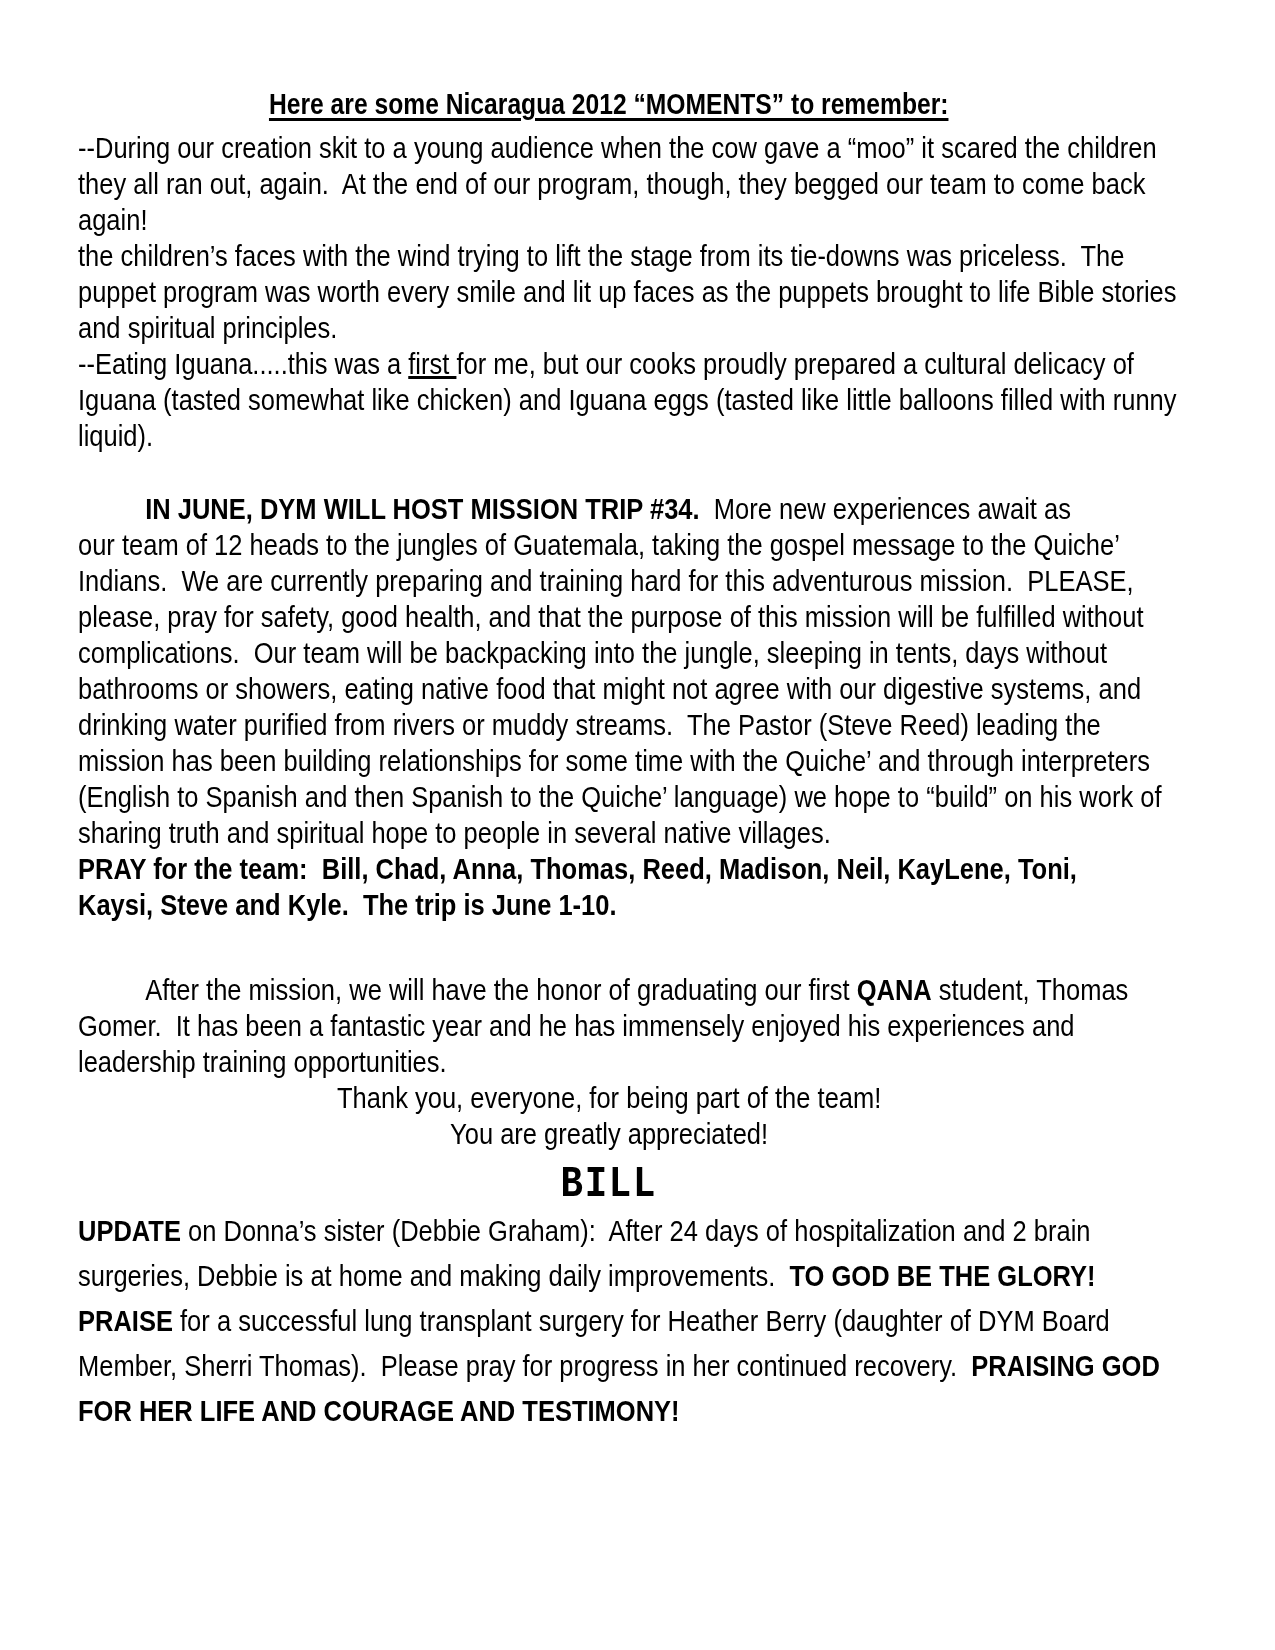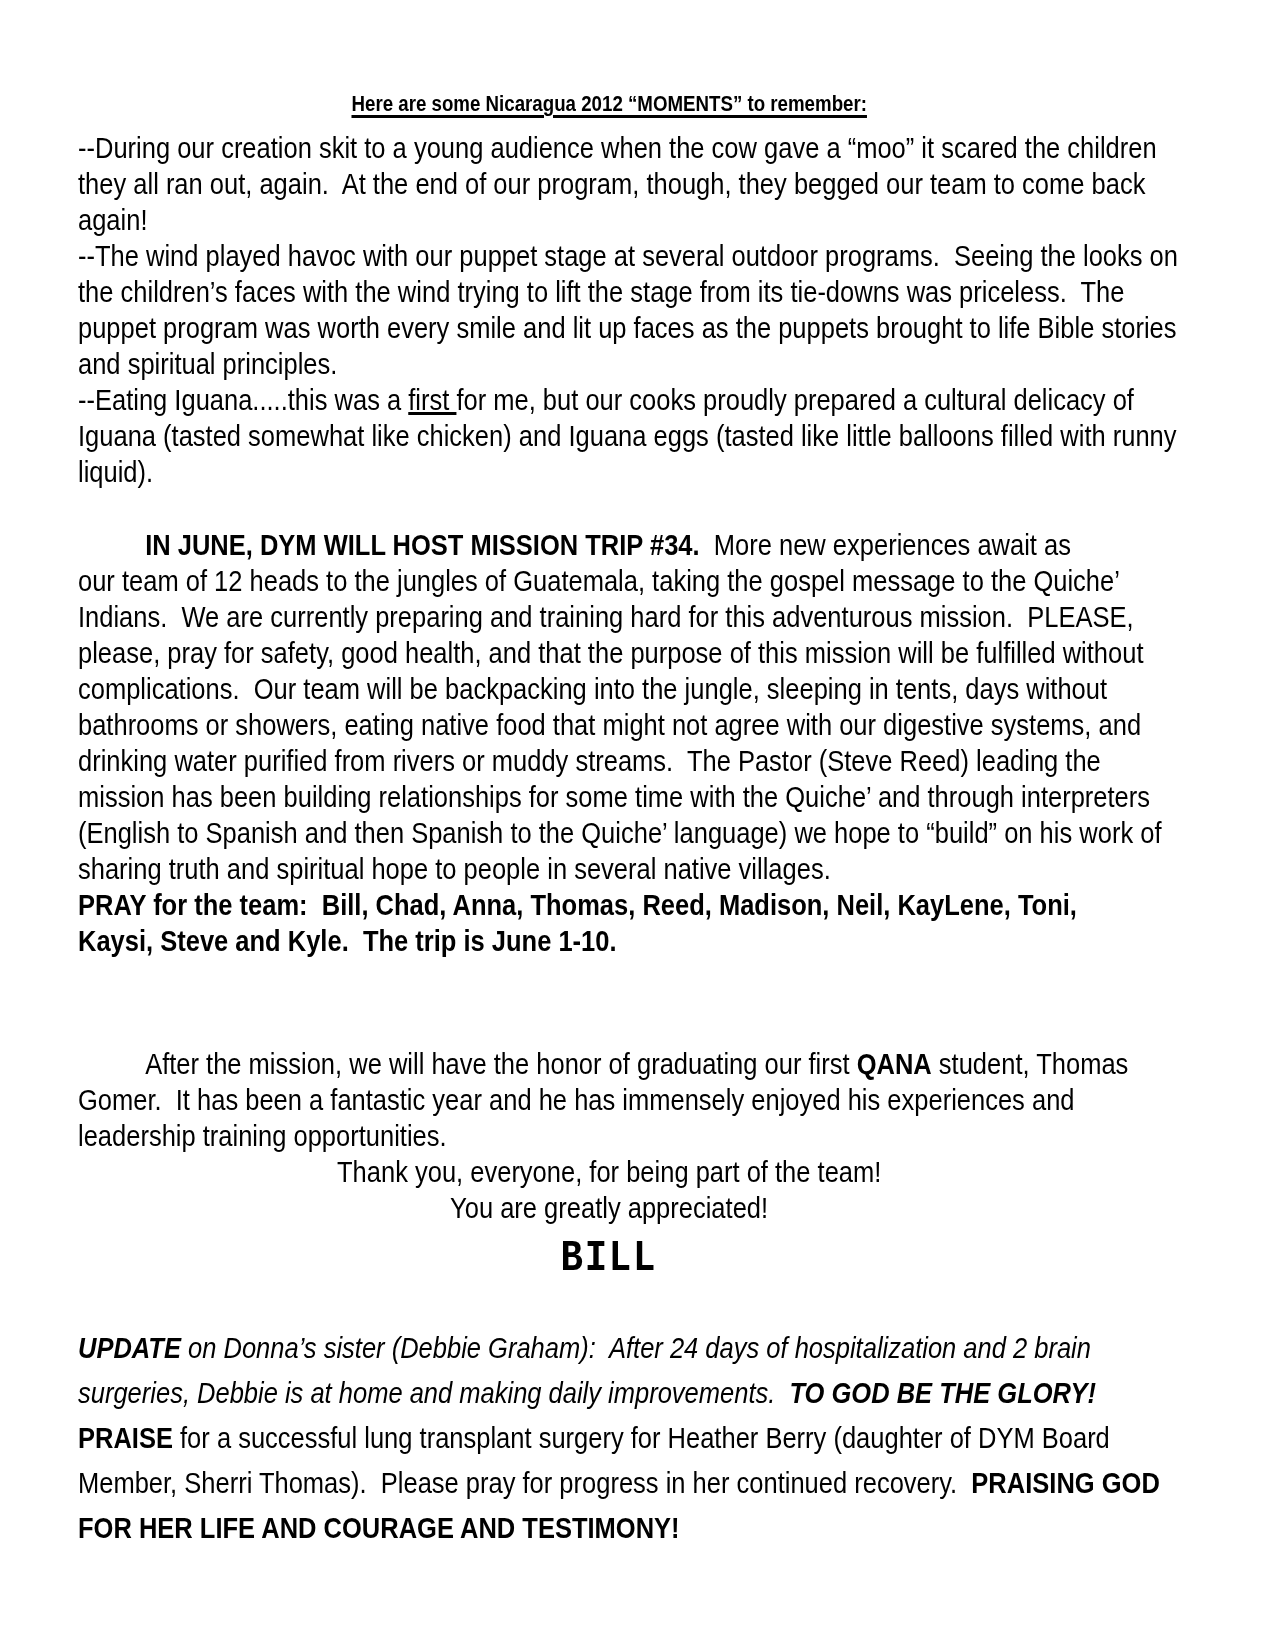--- a/index.html
+++ b/index.html
@@ -12,21 +12,21 @@
   .para { margin: 0; }
   .line {
     white-space: pre; height: 36px; line-height: 36px; font-size: 30px;
   }
   .scale {
     display: inline-block; transform: scaleX(0.85); transform-origin: 0 50%;
     white-space: pre;
   }
   .center .line { text-align: center; }
   .center .scale { transform-origin: 50% 50%; }
-  .title .line { height: 40px; line-height: 40px; font-size: 22px; }
+  .title .line { height: 40px; line-height: 40px; font-size: 29px; }
   .title .u { text-decoration-thickness: 3px; text-underline-offset: 4px; }
   .wide .line { height: 45px; line-height: 45px; }
   .bill .line {
     height: 48px; line-height: 48px; font-size: 44px;
     font-family: Liberation Mono, monospace; letter-spacing: 2px;
   }
   .b { font-weight: bold; }
   .u { text-decoration: underline; }
   .tab { display: inline-block; width: 79px; }
 </style>
@@ -37,21 +37,20 @@
   <div class="content">
       <div class="para title center">
         <div class="line"><span class="scale"><span class="b u">Here are some Nicaragua 2012 “MOMENTS” to remember:</span></span></div>
       </div>
       <div class="para body" style="margin-top: 6px;">
         <div class="line"><span class="scale"><span>--During our creation skit to a young audience when the cow gave a “moo” it scared the children</span></span></div>
         <div class="line"><span class="scale"><span>they all ran out, again.  At the end of our program, though, they begged our team to come back</span></span></div>
         <div class="line"><span class="scale"><span>again!</span></span></div>
       </div>
       <div class="para body">
-        <div class="line"><span class="scale"><span>--The wind played havoc with our puppet stage at several outdoor programs.  Seeing the looks on</span></span></div>
         <div class="line"><span class="scale"><span>the children’s faces with the wind trying to lift the stage from its tie-downs was priceless.  The</span></span></div>
         <div class="line"><span class="scale"><span>puppet program was worth every smile and lit up faces as the puppets brought to life Bible stories</span></span></div>
         <div class="line"><span class="scale"><span>and spiritual principles.</span></span></div>
       </div>
       <div class="para body">
         <div class="line"><span class="scale"><span>--Eating Iguana.....this was a </span><span class="u">first </span><span>for me, but our cooks proudly prepared a cultural delicacy of</span></span></div>
         <div class="line"><span class="scale"><span>Iguana (tasted somewhat like chicken) and Iguana eggs (tasted like little balloons filled with runny</span></span></div>
         <div class="line"><span class="scale"><span>liquid).</span></span></div>
       </div>
       <div class="para body" style="margin-top: 37px;">
@@ -63,33 +62,33 @@
         <div class="line"><span class="scale"><span>bathrooms or showers, eating native food that might not agree with our digestive systems, and</span></span></div>
         <div class="line"><span class="scale"><span>drinking water purified from rivers or muddy streams.  The Pastor (Steve Reed) leading the</span></span></div>
         <div class="line"><span class="scale"><span>mission has been building relationships for some time with the Quiche’ and through interpreters</span></span></div>
         <div class="line"><span class="scale"><span>(English to Spanish and then Spanish to the Quiche’ language) we hope to “build” on his work of</span></span></div>
         <div class="line"><span class="scale"><span>sharing truth and spiritual hope to people in several native villages.</span></span></div>
       </div>
       <div class="para body">
         <div class="line"><span class="scale"><span class="b">PRAY for the team:  Bill, Chad, Anna, Thomas, Reed, Madison, Neil, KayLene, Toni,</span></span></div>
         <div class="line"><span class="scale"><span class="b">Kaysi, Steve and Kyle.  The trip is June 1-10.</span></span></div>
       </div>
-      <div class="para body" style="margin-top: 87px;">
+      <div class="para body" style="margin-top: 49px;">
         <div class="line"><span class="scale"><span class="tab"></span><span>After the mission, we will have the honor of graduating our first </span><span class="b">QANA</span><span> student, Thomas</span></span></div>
         <div class="line"><span class="scale"><span>Gomer.  It has been a fantastic year and he has immensely enjoyed his experiences and</span></span></div>
         <div class="line"><span class="scale"><span>leadership training opportunities.</span></span></div>
       </div>
       <div class="para body center" style="">
         <div class="line"><span class="scale"><span>Thank you, everyone, for being part of the team!</span></span></div>
         <div class="line"><span class="scale"><span>You are greatly appreciated!</span></span></div>
       </div>
       <div class="para bill center" style="margin-top: 8px;">
         <div class="line"><span class="scale"><span class="b">BILL</span></span></div>
       </div>
-      <div class="para body wide" style="margin-top: 43px; font-style: italic;">
+      <div class="para body wide" style="">
         <div class="line"><span class="scale"><span class="b">UPDATE</span><span> on Donna’s sister (Debbie Graham):  After 24 days of hospitalization and 2 brain</span></span></div>
         <div class="line"><span class="scale"><span>surgeries, Debbie is at home and making daily improvements.  </span><span class="b">TO GOD BE THE GLORY!</span></span></div>
       </div>
       <div class="para body wide" style="margin-top: 0;">
         <div class="line"><span class="scale"><span class="b">PRAISE</span><span> for a successful lung transplant surgery for Heather Berry (daughter of DYM Board</span></span></div>
         <div class="line"><span class="scale"><span>Member, Sherri Thomas).  Please pray for progress in her continued recovery.  </span><span class="b">PRAISING GOD</span></span></div>
         <div class="line"><span class="scale"><span class="b">FOR HER LIFE AND COURAGE AND TESTIMONY!</span></span></div>
       </div>
     </div>
 </div>

